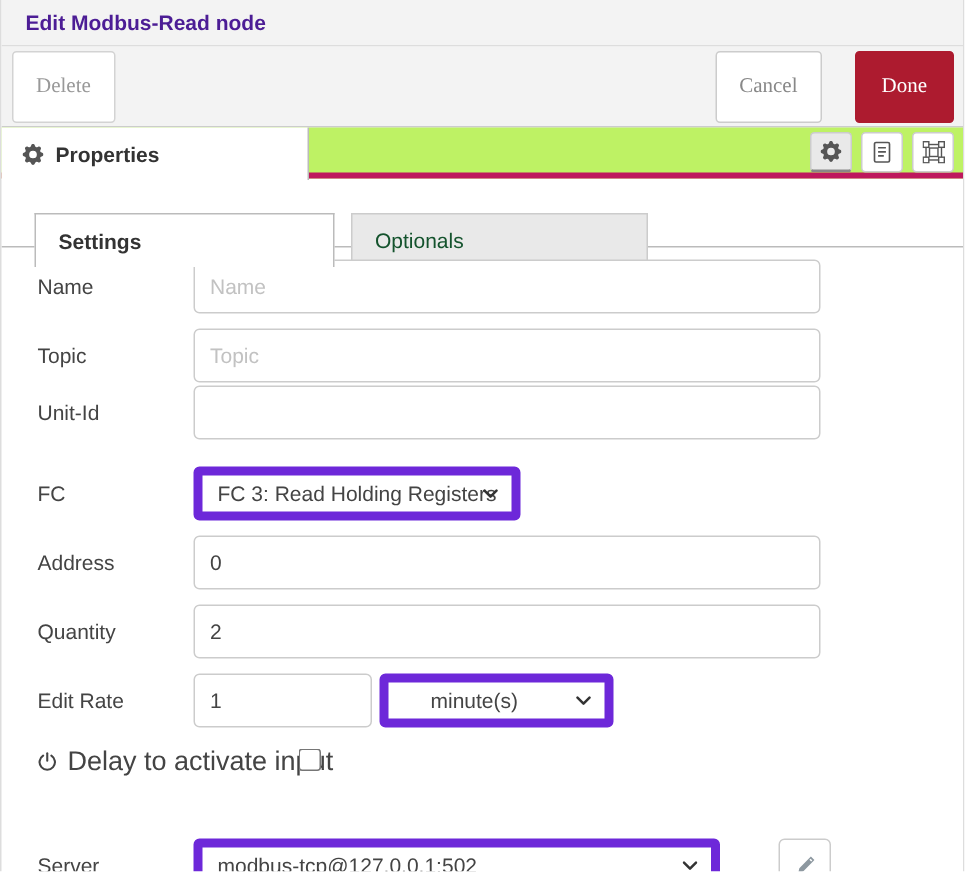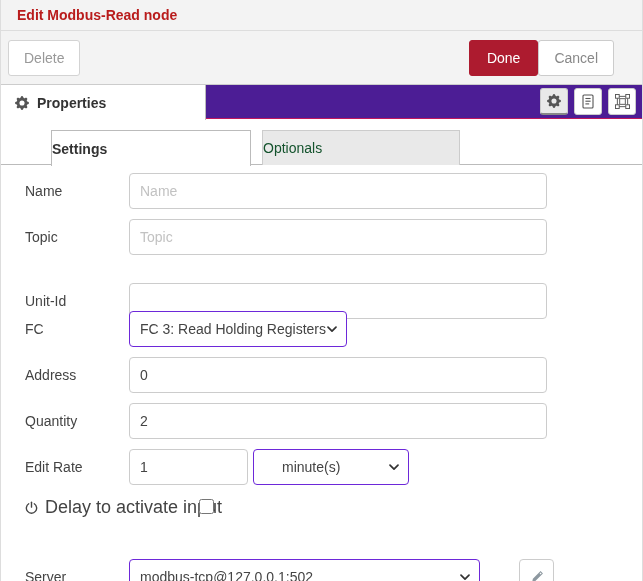--- a/index.html
+++ b/index.html
@@ -16,46 +16,46 @@
     overflow: hidden;
   }
 
   
   .dlg-header {
     position: absolute; top: 0; left: 0; right: 0; height: 31px;
     background: #f3f3f3;
     border-bottom: 1px solid #ddd;
     display: flex; align-items: center;
     padding-left: 16px;
-    font-size: 14px; font-weight: bold; color: #b91c1c;
+    font-size: 14px; font-weight: bold; color: #4c1d95;
   }
 
   
   .dlg-toolbar {
     position: absolute; top: 31px; left: 0; right: 0; height: 54px;
     background: #f3f3f3;
     border-bottom: 1px solid #ccc;
     display: flex; align-items: center;
     padding: 0 6px 0 7px;
   }
   .btn {
-    height: 36px; padding: 0 15px;
-    font-size: 14px; font-family: Liberation Sans, sans-serif;
+    height: 48px; padding: 0 15px;
+    font-size: 14px; font-family: Liberation Serif, serif;
     border-radius: 3px; cursor: pointer;
     background: #fff; border: 1px solid #d3d3d3; color: #999;
   }
   .btn-cancel { color: #888; border-color: #ccc; margin-right: 22px; }
   .btn-done  { background: #ad1b2f; border-color: #ad1b2f; color: #fff; padding: 0 17px; }
   .toolbar-spacer { flex: 1; }
 
   
   .tray-tabbar {
     position: absolute; top: 85px; left: 0; right: 0; height: 34px;
-    background: #4c1d95;
-    border-bottom: 1px solid #be185d;
+    background: #bef264;
+    border-bottom: 4px solid #be185d;
   }
   .tray-tab {
     position: absolute; left: 0; top: 0; width: 205px; height: 35px;
     background: #fff;
     border-right: 1px solid #bbb;
     display: flex; align-items: center; gap: 8px;
     padding-left: 14px;
     font-size: 14px; font-weight: bold; color: #333;
     z-index: 2;
   }
@@ -73,25 +73,25 @@
     background: #e9e9e9;
     border-bottom: 2px solid #888;
   }
 
   
   .inner-tabbar {
     position: absolute; top: 130px; left: 0; right: 0; height: 35px;
     border-bottom: 1px solid #bbb;
   }
   .inner-tab {
-    position: absolute; top: 0;
-    display: flex; align-items: center;
+    position: absolute; top: 12px;
+    display: flex; align-items: center;
+    padding-left: 15px;
     font-size: 14px;
     cursor: pointer;
-    margin-left: 28px;
   }
   .inner-tab.active {
     left: 22px; width: 200px; height: 36px;
     background: #fff;
     border: 1px solid #bbb; border-bottom: none;
     font-weight: bold; color: #333;
     z-index: 2;
   }
   .inner-tab.inactive {
     left: 233px; width: 198px; height: 35px;
@@ -111,36 +111,36 @@
     position: absolute; left: 128px; top: 0;
     width: 418px; height: 36px;
     border: 1px solid #ccc; border-radius: 4px;
     padding: 0 10px; font-size: 14px; color: #444;
     font-family: inherit; background: #fff; outline: none;
   }
   .text-input::placeholder { color: #c2c2c2; }
 
   .select-box {
     position: absolute; top: 0; height: 36px;
-    border: 1px solid #6d28d9; border-radius: 4px;
+    border: 6px solid #6d28d9; border-radius: 4px;
     background: #fff;
     display: flex; align-items: center;
     padding: 0 26px 0 10px;
     font-size: 14px; color: #444;
     cursor: pointer; white-space: nowrap; overflow: hidden;
   }
   .select-box .chev {
     position: absolute; right: 9px; top: 50%;
     transform: translateY(-42%);
     display: flex;
   }
 
   .row-name     { top: 173px; }
   .row-topic    { top: 219px; }
-  .row-unitid   { top: 283px; }
+  .row-unitid   { top: 257px; }
   .row-fc       { top: 311px; padding-left: 16px; }
   .row-address  { top: 357px; }
   .row-quantity { top: 403px; }
   .row-pollrate { top: 449px; }
   .row-delay    { top: 492px; height: 30px; }
   .row-server   { top: 559px; }
 
   .fc-select    { left: 128px; width: 218px; }
   .rate-input   { width: 119px; }
   .rate-select  { left: 252px; width: 156px; padding-left: 28px; }
@@ -169,22 +169,22 @@
 
 <div class="dialog">
 
   <div class="dlg-header">
     <span>Edit Modbus-Read node</span>
   </div>
 
   <div class="dlg-toolbar">
     <button class="btn btn-delete">Delete</button>
     <div class="toolbar-spacer"></div>
+    <button class="btn btn-cancel">Cancel</button>
     <button class="btn btn-done">Done</button>
-    <button class="btn btn-cancel">Cancel</button>
   </div>
 
   <div class="tray-tabbar">
     <div class="tray-tab">
       <span style="display:flex;">
         <svg width="14" height="14" viewBox="0 0 16 16" fill="#555">
             <path d="M9.405 1.05c-.413-1.4-2.397-1.4-2.81 0l-.1.34a1.464 1.464 0 0 1-2.105.872l-.31-.17c-1.283-.698-2.686.705-1.987 1.987l.169.311c.446.82.023 1.841-.872 2.105l-.34.1c-1.4.413-1.4 2.397 0 2.81l.34.1a1.464 1.464 0 0 1 .872 2.105l-.17.31c-.698 1.283.705 2.686 1.987 1.987l.311-.169a1.464 1.464 0 0 1 2.105.872l.1.34c.413 1.4 2.397 1.4 2.81 0l.1-.34a1.464 1.464 0 0 1 2.105-.872l.31.17c1.283.698 2.686-.705 1.987-1.987l-.169-.311a1.464 1.464 0 0 1 .872-2.105l.34-.1c1.4-.413 1.4-2.397 0-2.81l-.34-.1a1.464 1.464 0 0 1-.872-2.105l.17-.31c.698-1.283-.705-2.686-1.987-1.987l-.311.169a1.464 1.464 0 0 1-2.105-.872l-.1-.34z M8 10.93a2.93 2.93 0 1 1 0-5.86 2.93 2.93 0 0 1 0 5.86z"></path>
           </svg>
       </span>
       <span>Properties</span>

